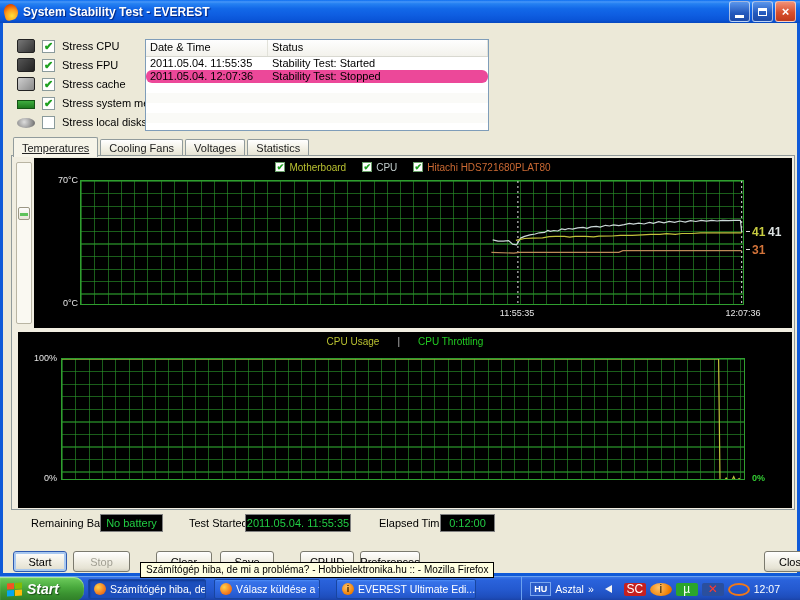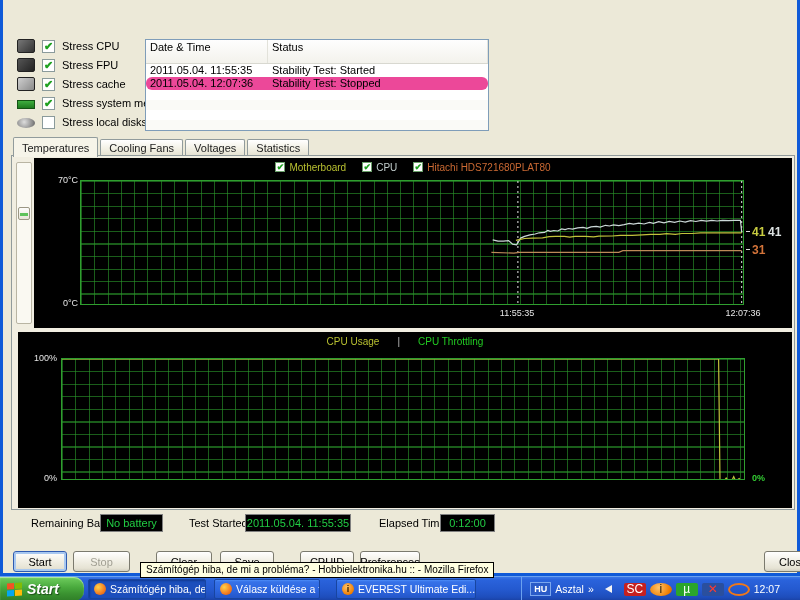--- a/index.html
+++ b/index.html
@@ -29,34 +29,34 @@
   .chip.light { background:linear-gradient(135deg,#cfcfcf,#8a8a8a); }
   .ram { background:linear-gradient(180deg,#3fae3f,#1d7a1d); border:1px solid #145214; height:9px; margin-top:3px; }
   .disk { background:radial-gradient(circle at 40% 40%,#ddd,#888 70%,#555); border-radius:50%; height:10px; margin-top:2px; }
   .xp-check { width:13px; height:13px; background:#fff; border:1px solid #8a9a9b; display:flex; align-items:center; justify-content:center;
               color:#1fa120; font-size:11px; font-weight:bold; }
   .xp-check .mark { visibility:hidden; }
   .xp-check.checked .mark { visibility:visible; }
 
   
   #log-table { position:absolute; left:142px; top:39px; width:344px; height:92px; background:#fff; border:1px solid #7f9db9; overflow:hidden; }
-  .th-row { display:flex; height:24px; background:linear-gradient(#fefefe,#f3f2ec); border-bottom:1px solid #d8d8d0; }
+  .th-row { display:flex; height:17px; background:linear-gradient(#fefefe,#f3f2ec); border-bottom:1px solid #d8d8d0; }
   .th { padding:1px 4px; border-right:1px solid #e2e2da; }
   .col1 { width:122px; flex:none; } .col2 { flex:1; }
   .trow { display:flex; height:13px; line-height:13px; }
   .trow.selected { background:#ec4899;border-radius:6px; }
   .trow .td { padding:0 4px; white-space:nowrap; overflow:hidden; }
   .trow.filler { height:10px; }
   .trow.filler:nth-child(odd) { background:#fafaf7; }
 
   
   #tab-row { position:absolute; left:10px; top:136px; display:flex; align-items:flex-end; gap:2px; height:20px; }
   .tab { height:17px; padding:0 8px; display:flex; align-items:center; background:linear-gradient(#ffffff,#f2f0e4 55%,#e4e1d0);
          border:1px solid #919b9c; border-bottom:none; border-radius:2px 2px 0 0; color:#222; }
-  .tab.active { height:20px; background:#f6f4e9; z-index:3; margin-bottom:-1px; }
+  .tab.active { height:20px; background:#f6f4e9; z-index:3; margin-bottom:-1px;text-decoration:underline; }
   #main-panel { position:absolute; left:8px; top:155px; width:784px; height:355px; background:#f1eee1; border:1px solid #919b9c; }
 
   
   .blackbox { position:absolute; background:#000; }
   #blackbox-temp { left:22px; top:2px; width:758px; height:170px; }
   #blackbox-usage { left:6px; top:176px; width:774px; height:176px; }
   .plot { position:absolute; border:1px solid #2f9e2f;
      background:
        repeating-linear-gradient(to right, rgba(42,150,42,.62) 0 1px, transparent 1px 13.3px),
        repeating-linear-gradient(to bottom, rgba(42,150,42,.62) 0 1px, transparent 1px 12.5px),
@@ -117,20 +117,33 @@
   .tray-ico { width:22px; height:13px; display:flex; align-items:center; justify-content:center; font-size:12px; font-weight:normal; flex:none; }
   .ico-sq { border-radius:2px; color:#fff; }
   .speaker { width:0; height:0; border-top:4px solid transparent; border-bottom:4px solid transparent; border-right:7px solid #f4f4f4; }
 </style>
 </head>
 <body>
 
 <div id="screen">
   <div id="window">
 
+    <div id="titlebar">
+      <div class="flame"></div>
+      <div id="title-text">System Stability Test - EVEREST</div>
+      <div class="winbtn">
+          <div class="glyph-min"></div>
+        </div>
+      <div class="winbtn">
+          <div class="glyph-restore"></div>
+        </div>
+      <div class="winbtn close">
+          <div class="glyph-x">×</div>
+        </div>
+    </div>
 
     <div class="stress-row" style="top:37px">
       <div class="hw-icon chip"></div>
       <div class="xp-check checked">
           <span class="mark">✔</span>
         </div>
       <span>Stress CPU</span>
     </div>
     <div class="stress-row" style="top:56px">
       <div class="hw-icon chip" style="background:linear-gradient(135deg,#555,#222)"></div>

